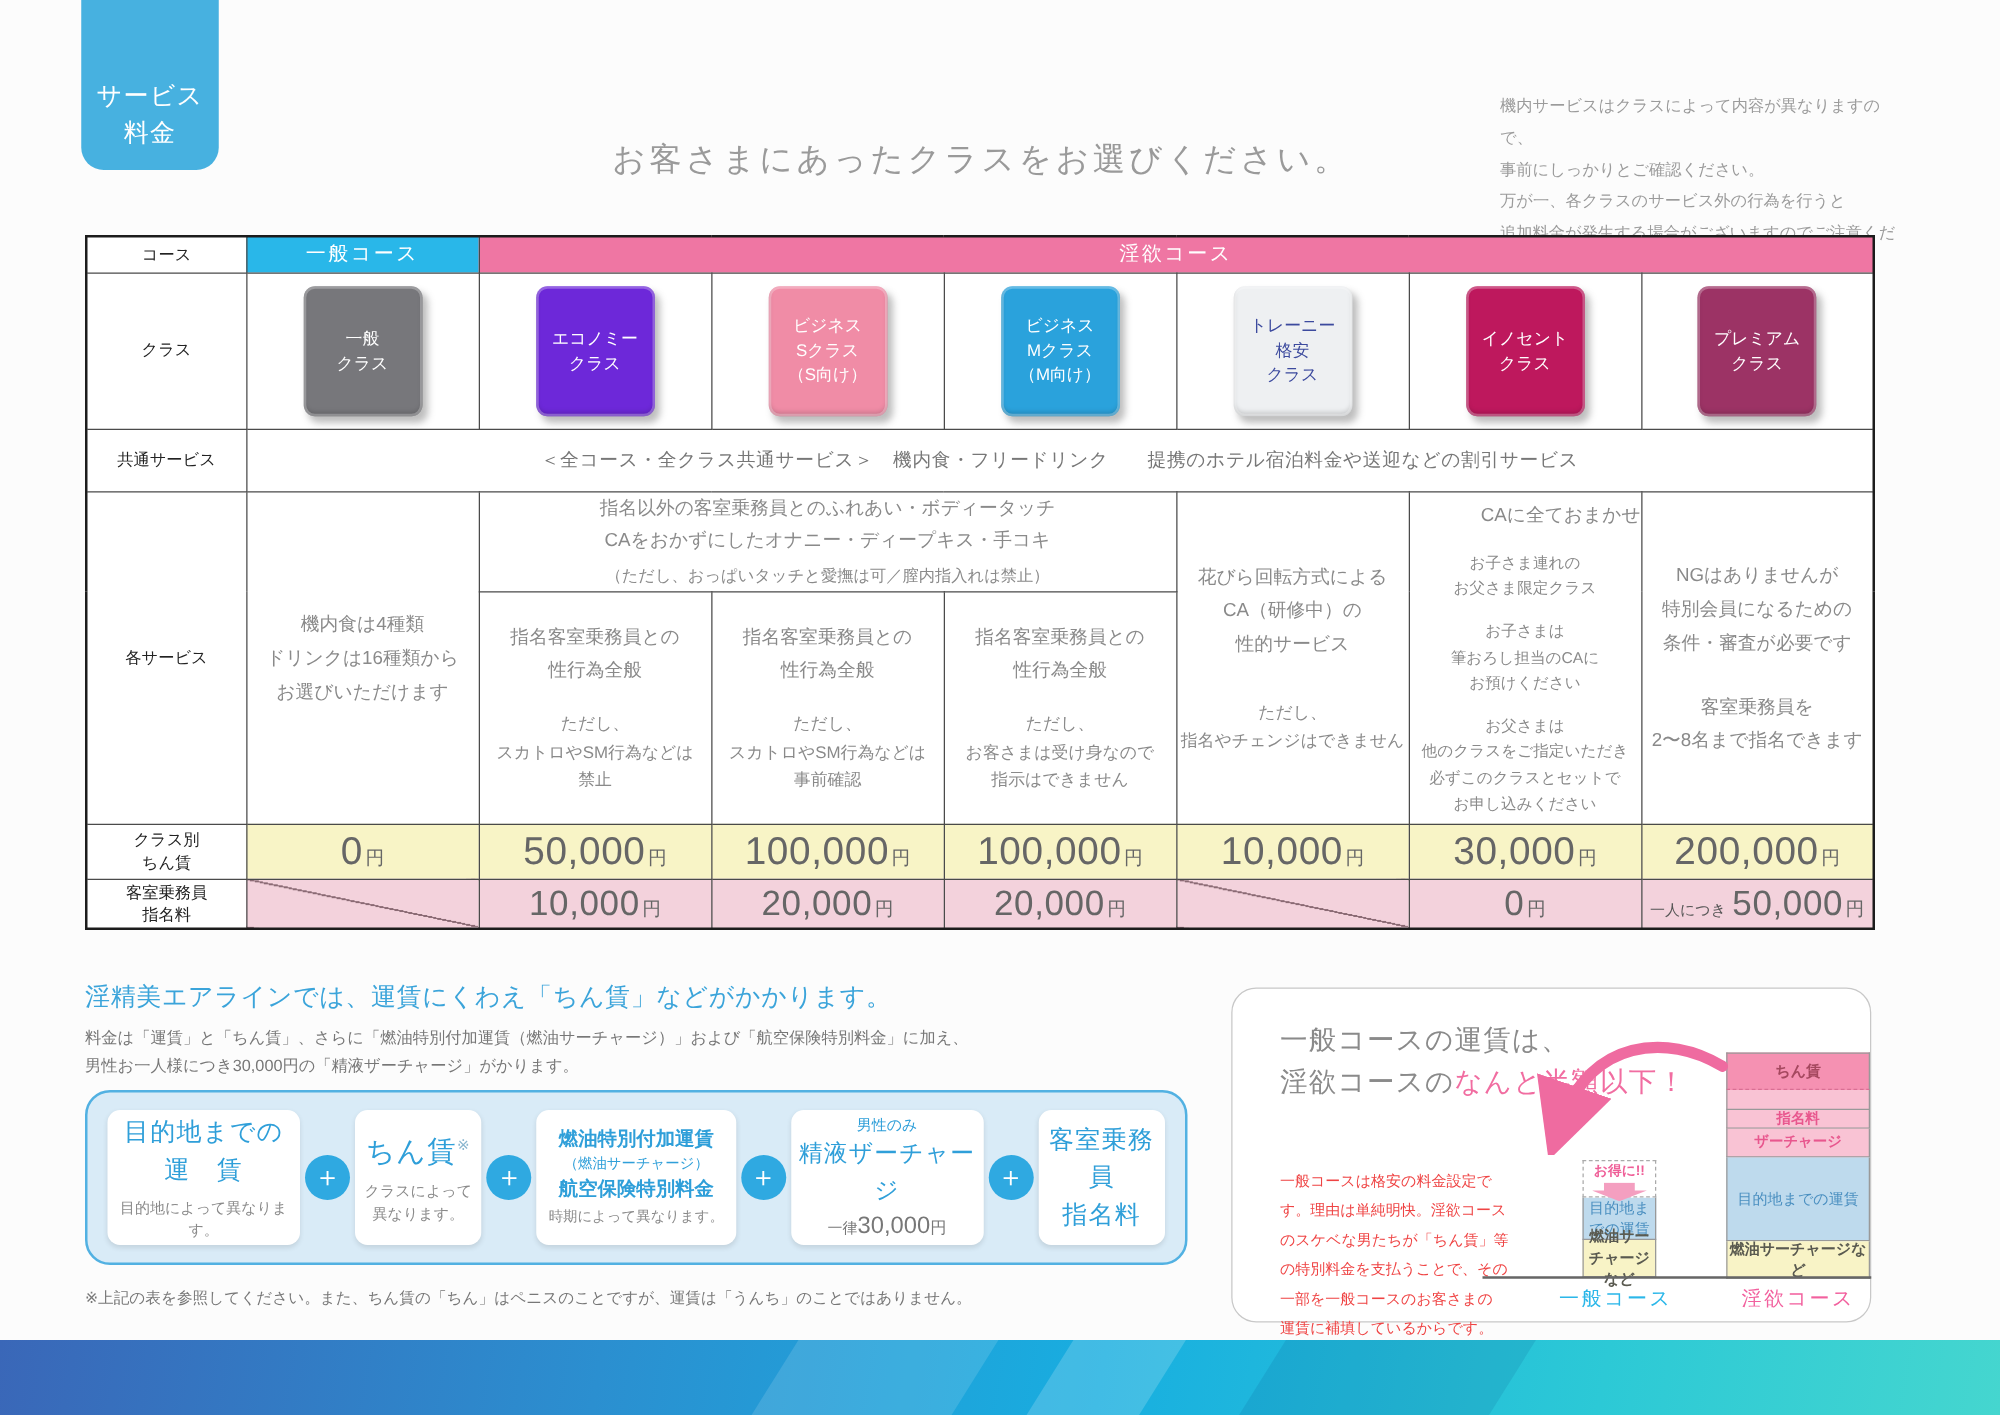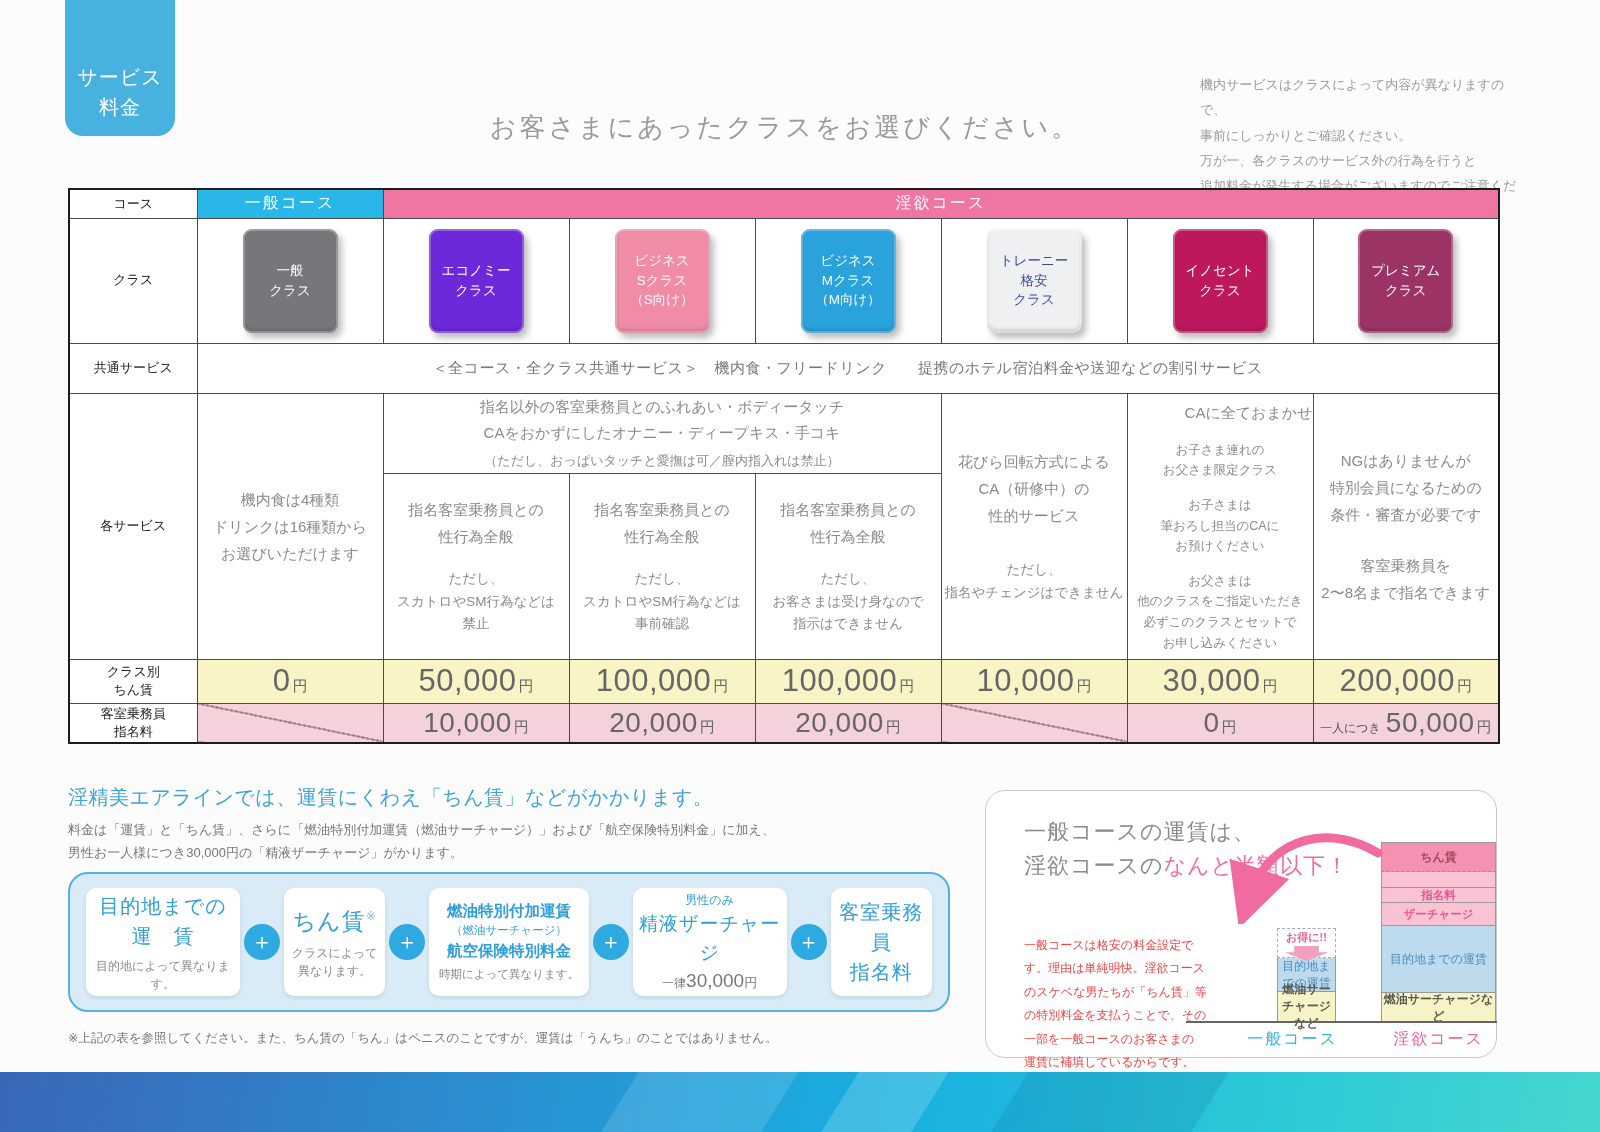--- a/index.html
+++ b/index.html
@@ -320,21 +320,21 @@
       <span>一般コースの運賃は、</span><br>
       <span>淫欲コースの</span><span class="promo-em">なんと半額以下！</span>
     </div>
     <div class="promo-body pre">一般コースは格安の料金設定で
 す。理由は単純明快。淫欲コース
 のスケベな男たちが「ちん賃」等
 の特別料金を支払うことで、その
 一部を一般コースのお客さまの
 運賃に補填しているからです。</div>
 
-    <div class="bar" style="left:247px;top:137px;width:103px;padding-left:44px;">
+    <div class="bar" style="left:236px;top:137px;width:103px;padding-left:44px;">
       <div class="otoku-box">
         <div class="otoku">お得に!!</div>
         <div class="otoku-arrow"></div>
       </div>
       <div class="seg seg-blue" style="height:34px;">目的地までの運賃</div>
       <div class="seg seg-yellow" style="height:30px;">燃油サーチャージなど</div>
     </div>
 
     <div class="bar" style="left:395px;top:51px;width:115px;">
       <div class="seg seg-chin">ちん賃</div>

